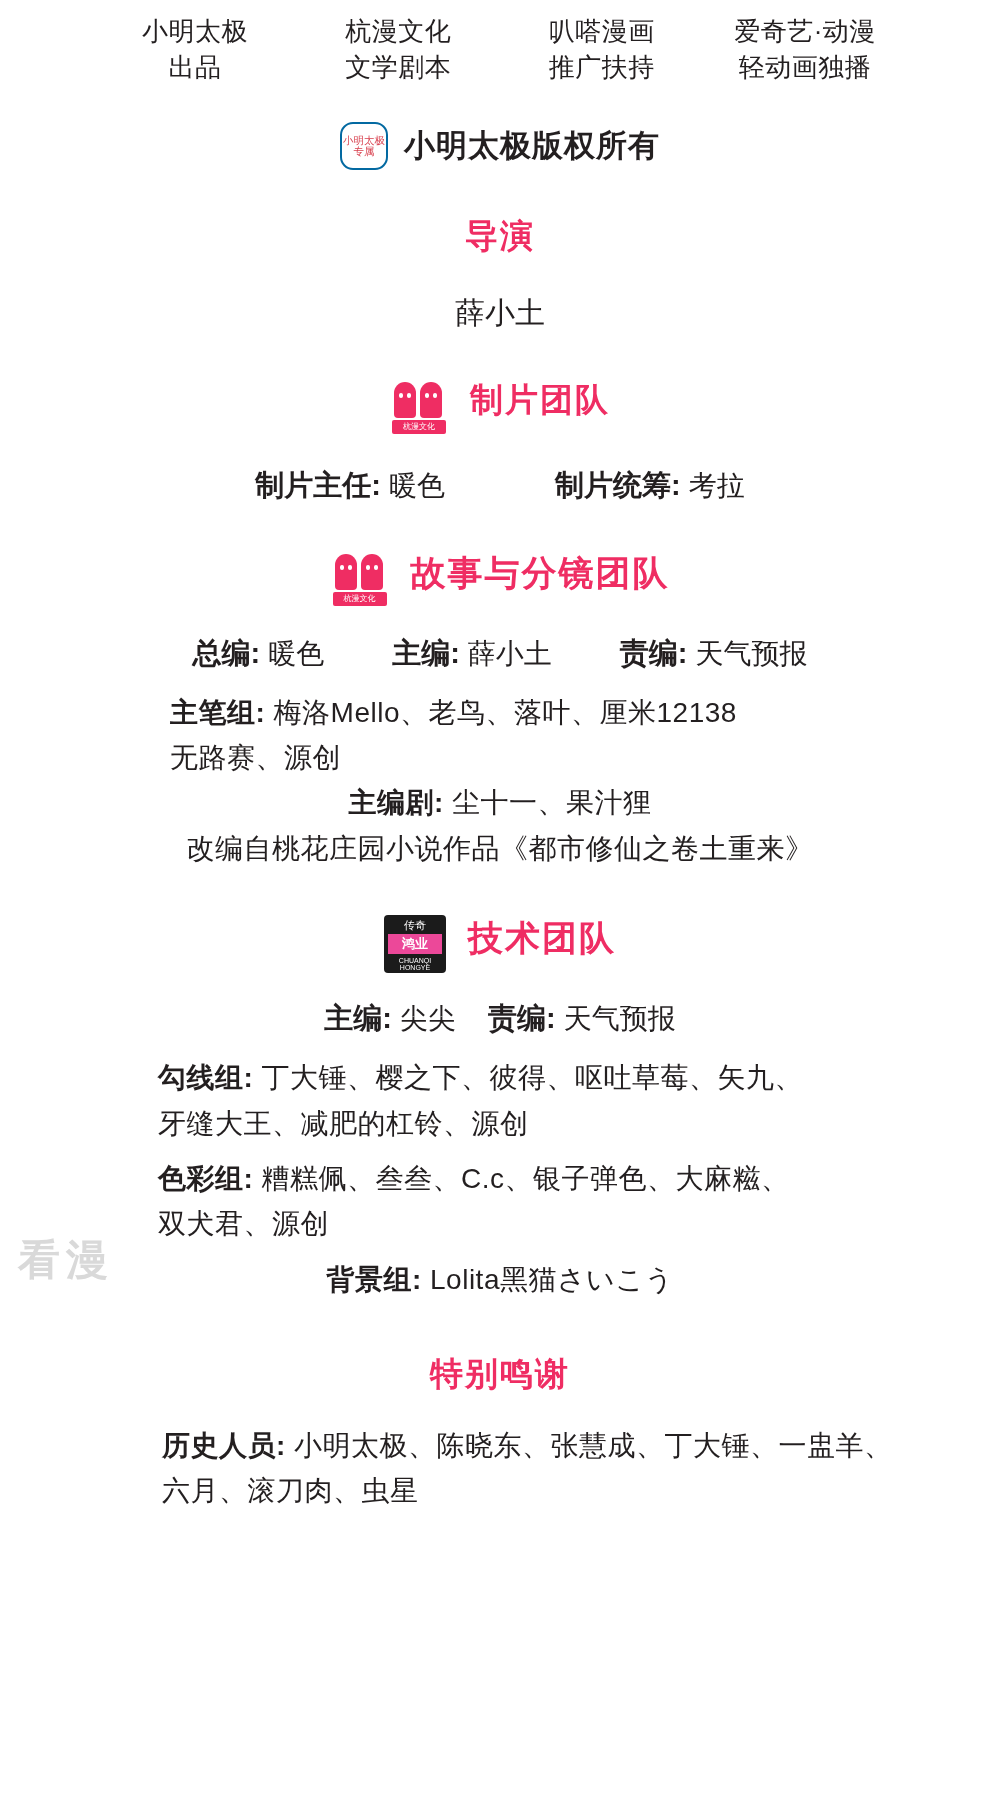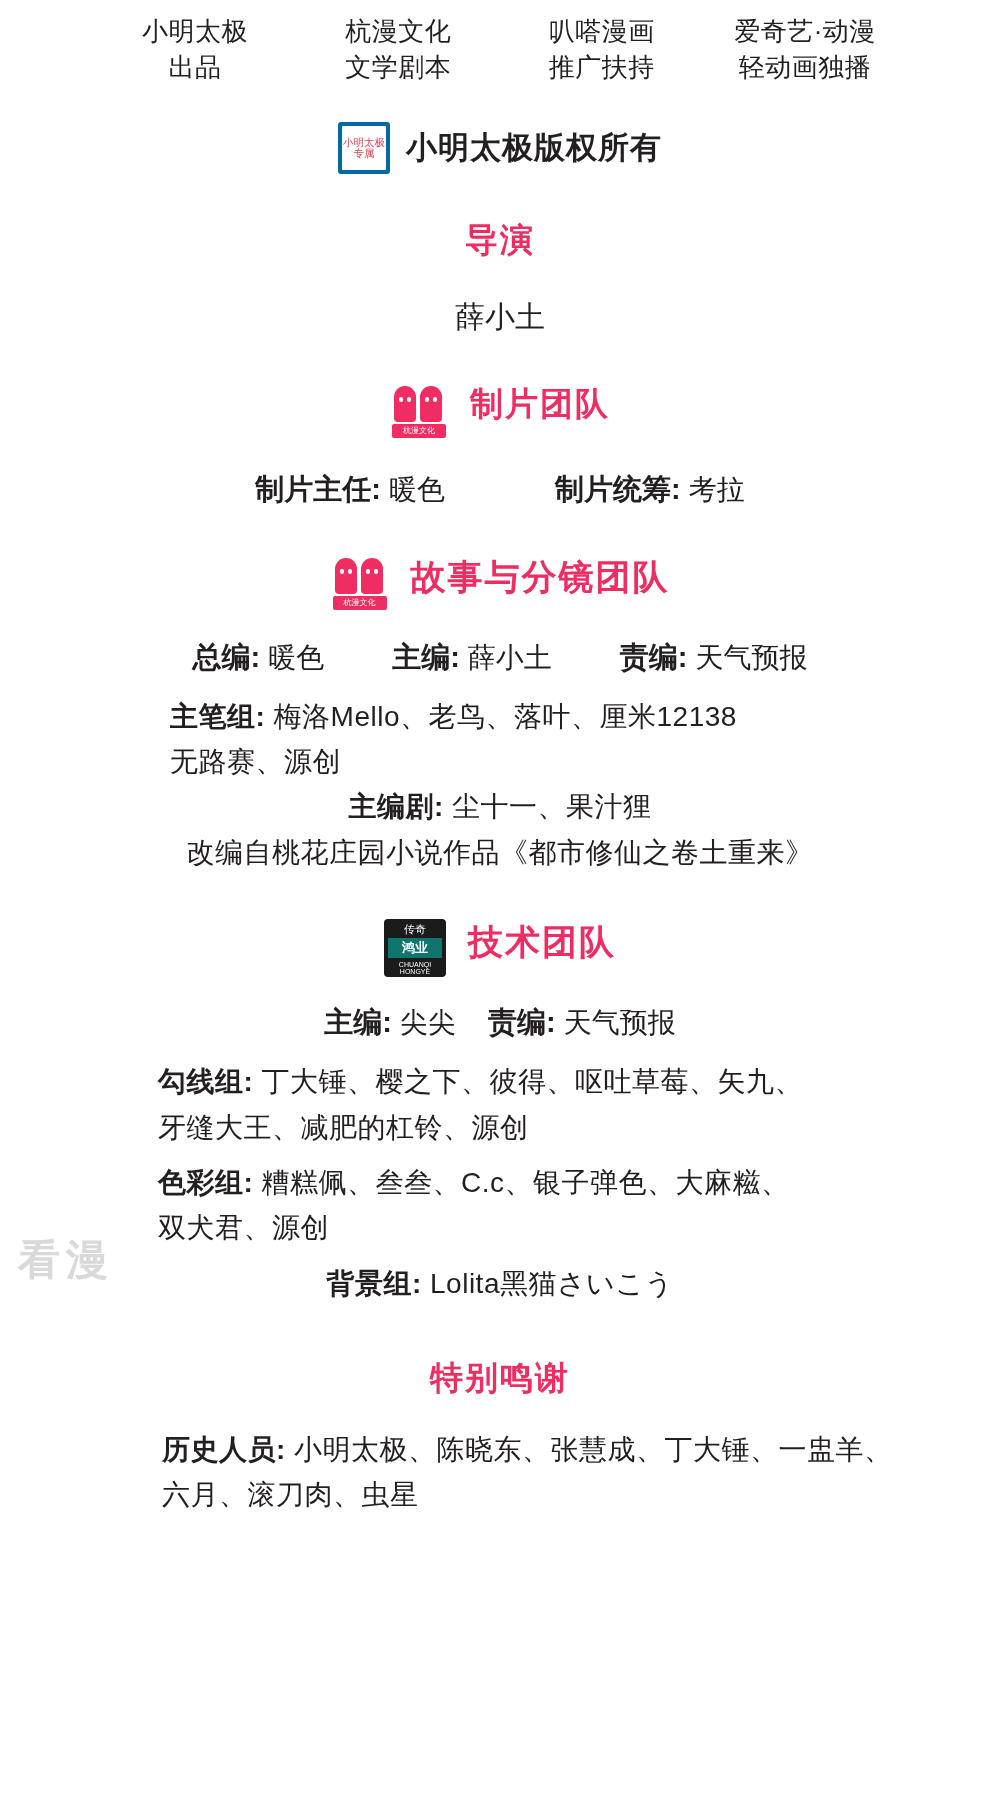--- a/index.html
+++ b/index.html
@@ -44,22 +44,22 @@
   .copyright-row {
     display: flex;
     justify-content: center;
     align-items: center;
     margin-top: 36px;
     gap: 16px;
   }
   .seal {
     width: 44px;
     height: 44px;
-    border: 4px solid #0369a1;
-    border-radius: 3px;
+    border: 2px solid #0369a1;
+    border-radius: 13px;
     position: relative;
     display: flex;
     align-items: center;
     justify-content: center;
     background: #fff;
     flex: 0 0 auto;
   }
   .seal .seal-inner {
     font-size: 11px;
     line-height: 1.0;
@@ -152,21 +152,21 @@
     top: 3px; left: 0; right: 0;
     text-align: center;
     color: #ffffff;
     font-size: 11px;
     letter-spacing: 0px;
   }
   .logo-tech .mid {
     position: absolute;
     top: 19px; left: 4px; right: 4px;
     height: 20px;
-    background: #0f766e;
+    background: #ec4899;
     color: #fff;
     font-size: 13px;
     line-height: 20px;
     text-align: center;
     font-weight: bold;
   }
   .logo-tech .bot {
     position: absolute;
     bottom: 2px; left: 0; right: 0;
     text-align: center;

